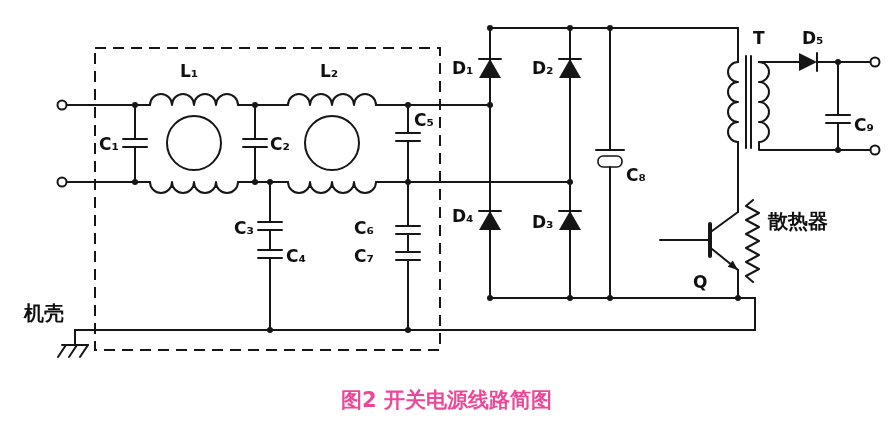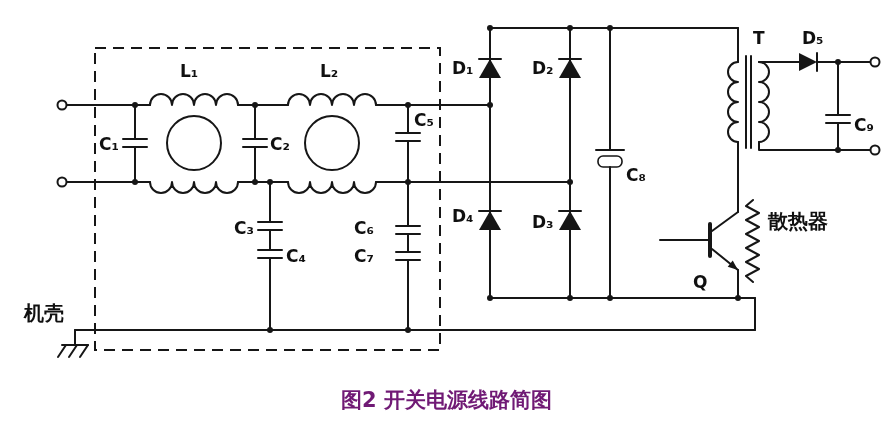--- a/index.html
+++ b/index.html
@@ -16,21 +16,21 @@
   .f    { fill:#161616; stroke:none; }
   .dash { stroke:#161616; stroke-width:2; fill:none; stroke-dasharray:11 7; }
   .term { fill:#ffffff; stroke:#161616; stroke-width:2; }
   .bar  { stroke:#161616; stroke-width:4; fill:none; stroke-linecap:round; }
   text.lbl { font-family:"DejaVu Sans", sans-serif; font-weight:bold; font-size:17px; fill:#101010; }
   text.big { font-family:"DejaVu Sans", sans-serif; font-weight:bold; font-size:20px; fill:#101010; }
   .caption {
     position:absolute; left:0; right:0; top:386px;
     text-align:center;
     font-family:"DejaVu Sans", sans-serif;
-    font-weight:bold; font-size:21px; color:#701a75;
+    font-weight:bold; font-size:21px; color:#ec4899;
   }
 </style>
 </head>
 <body>
 
 <div class="page">
 
   <svg width="893" height="380" viewBox="0 0 893 380">
 
     <g>

